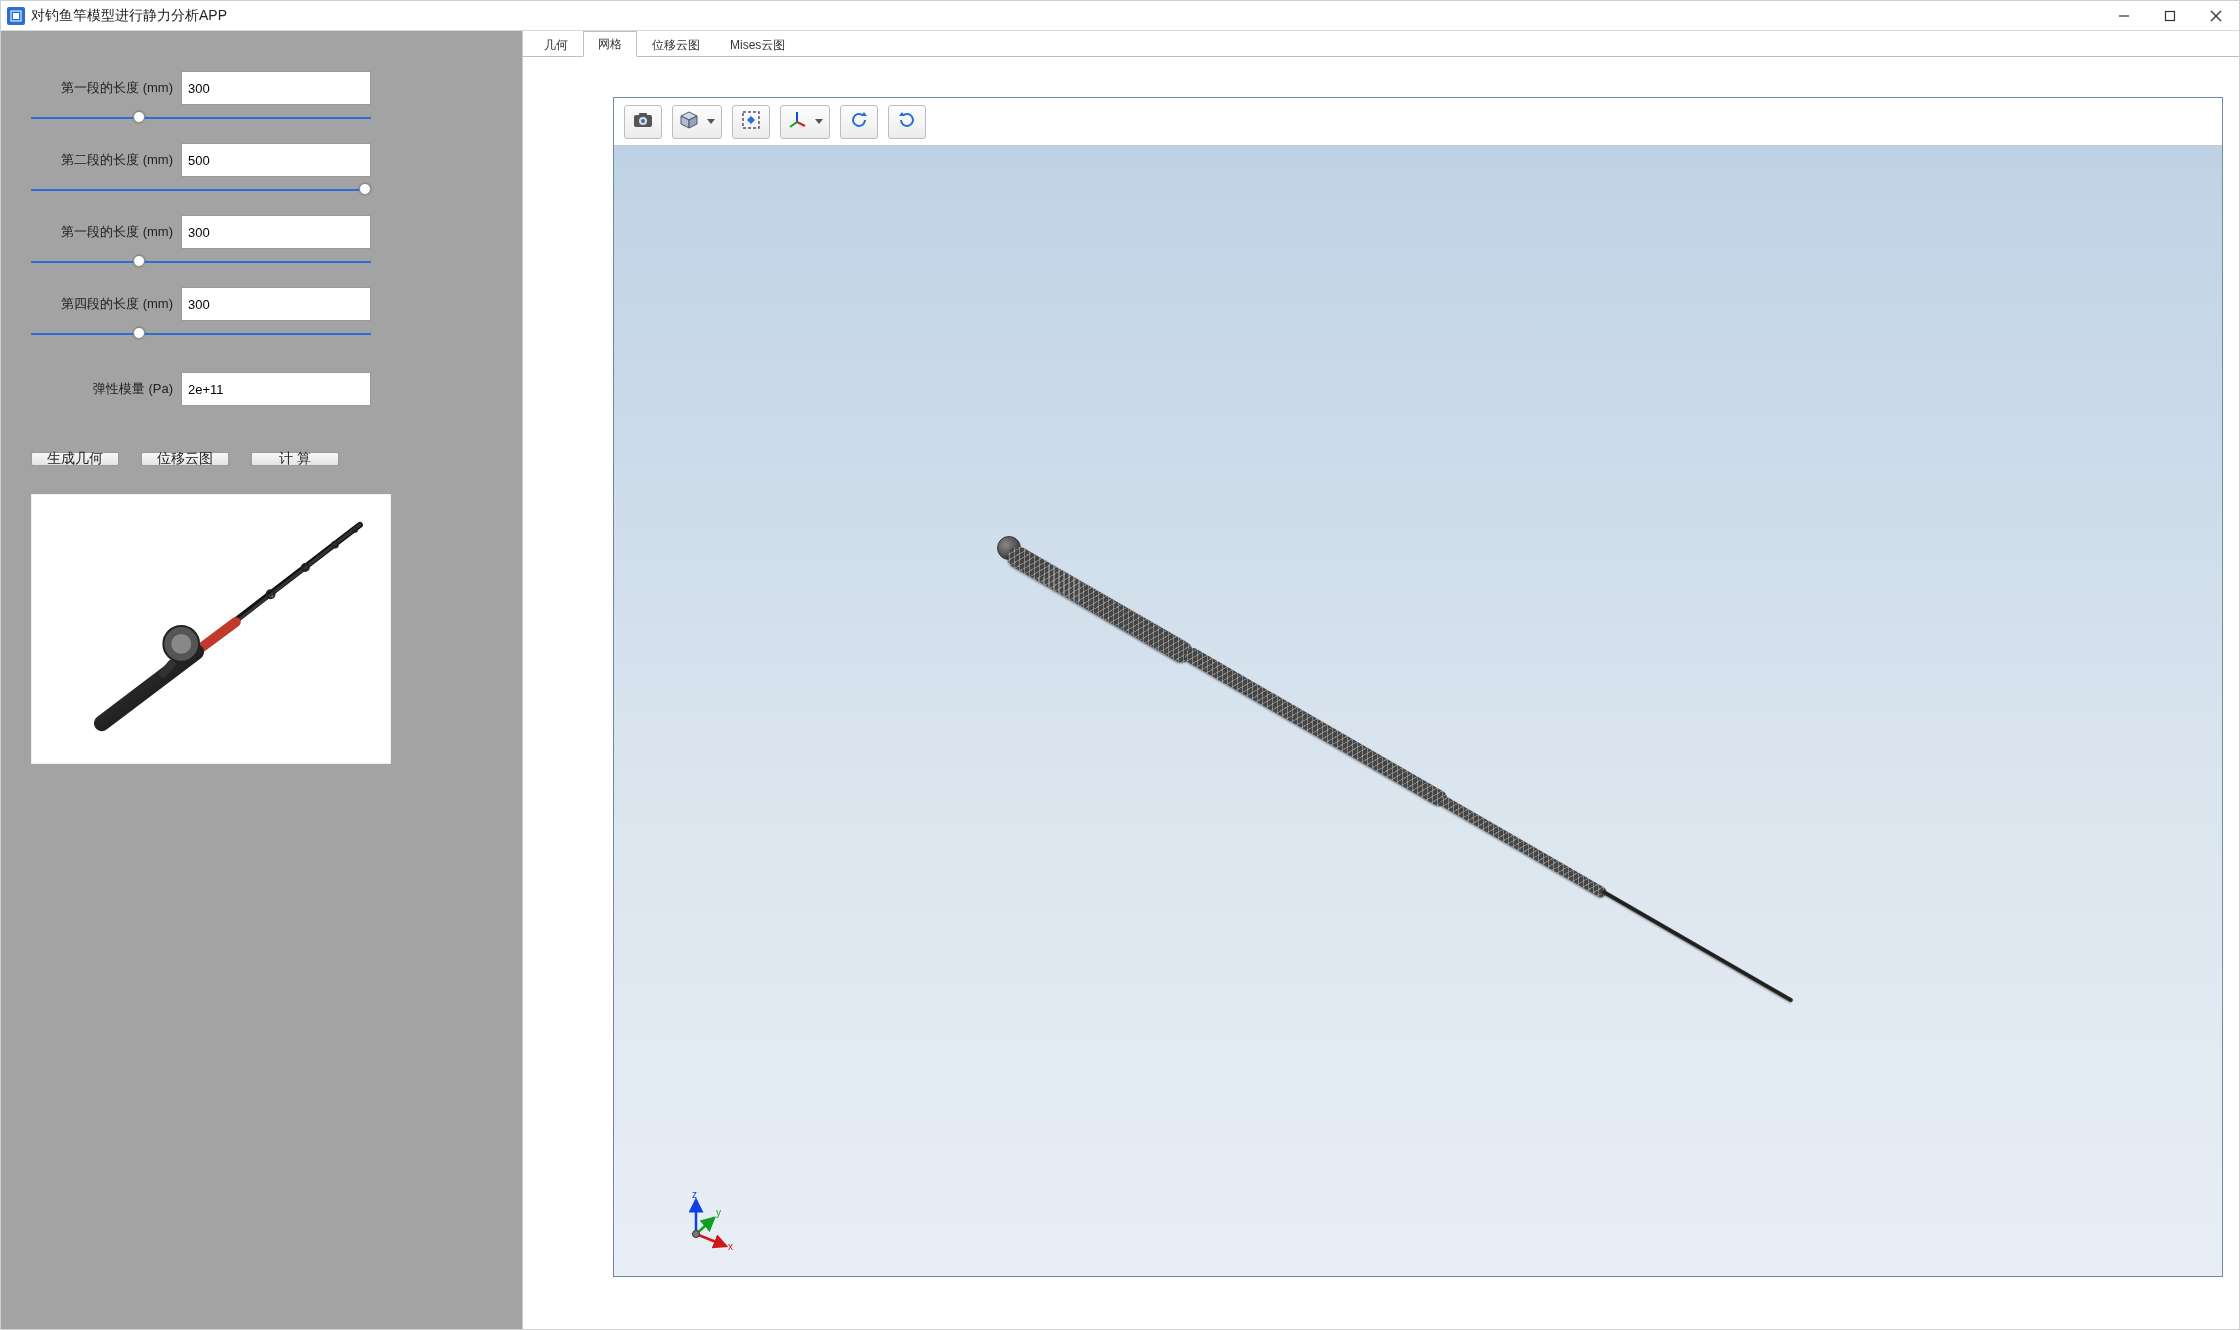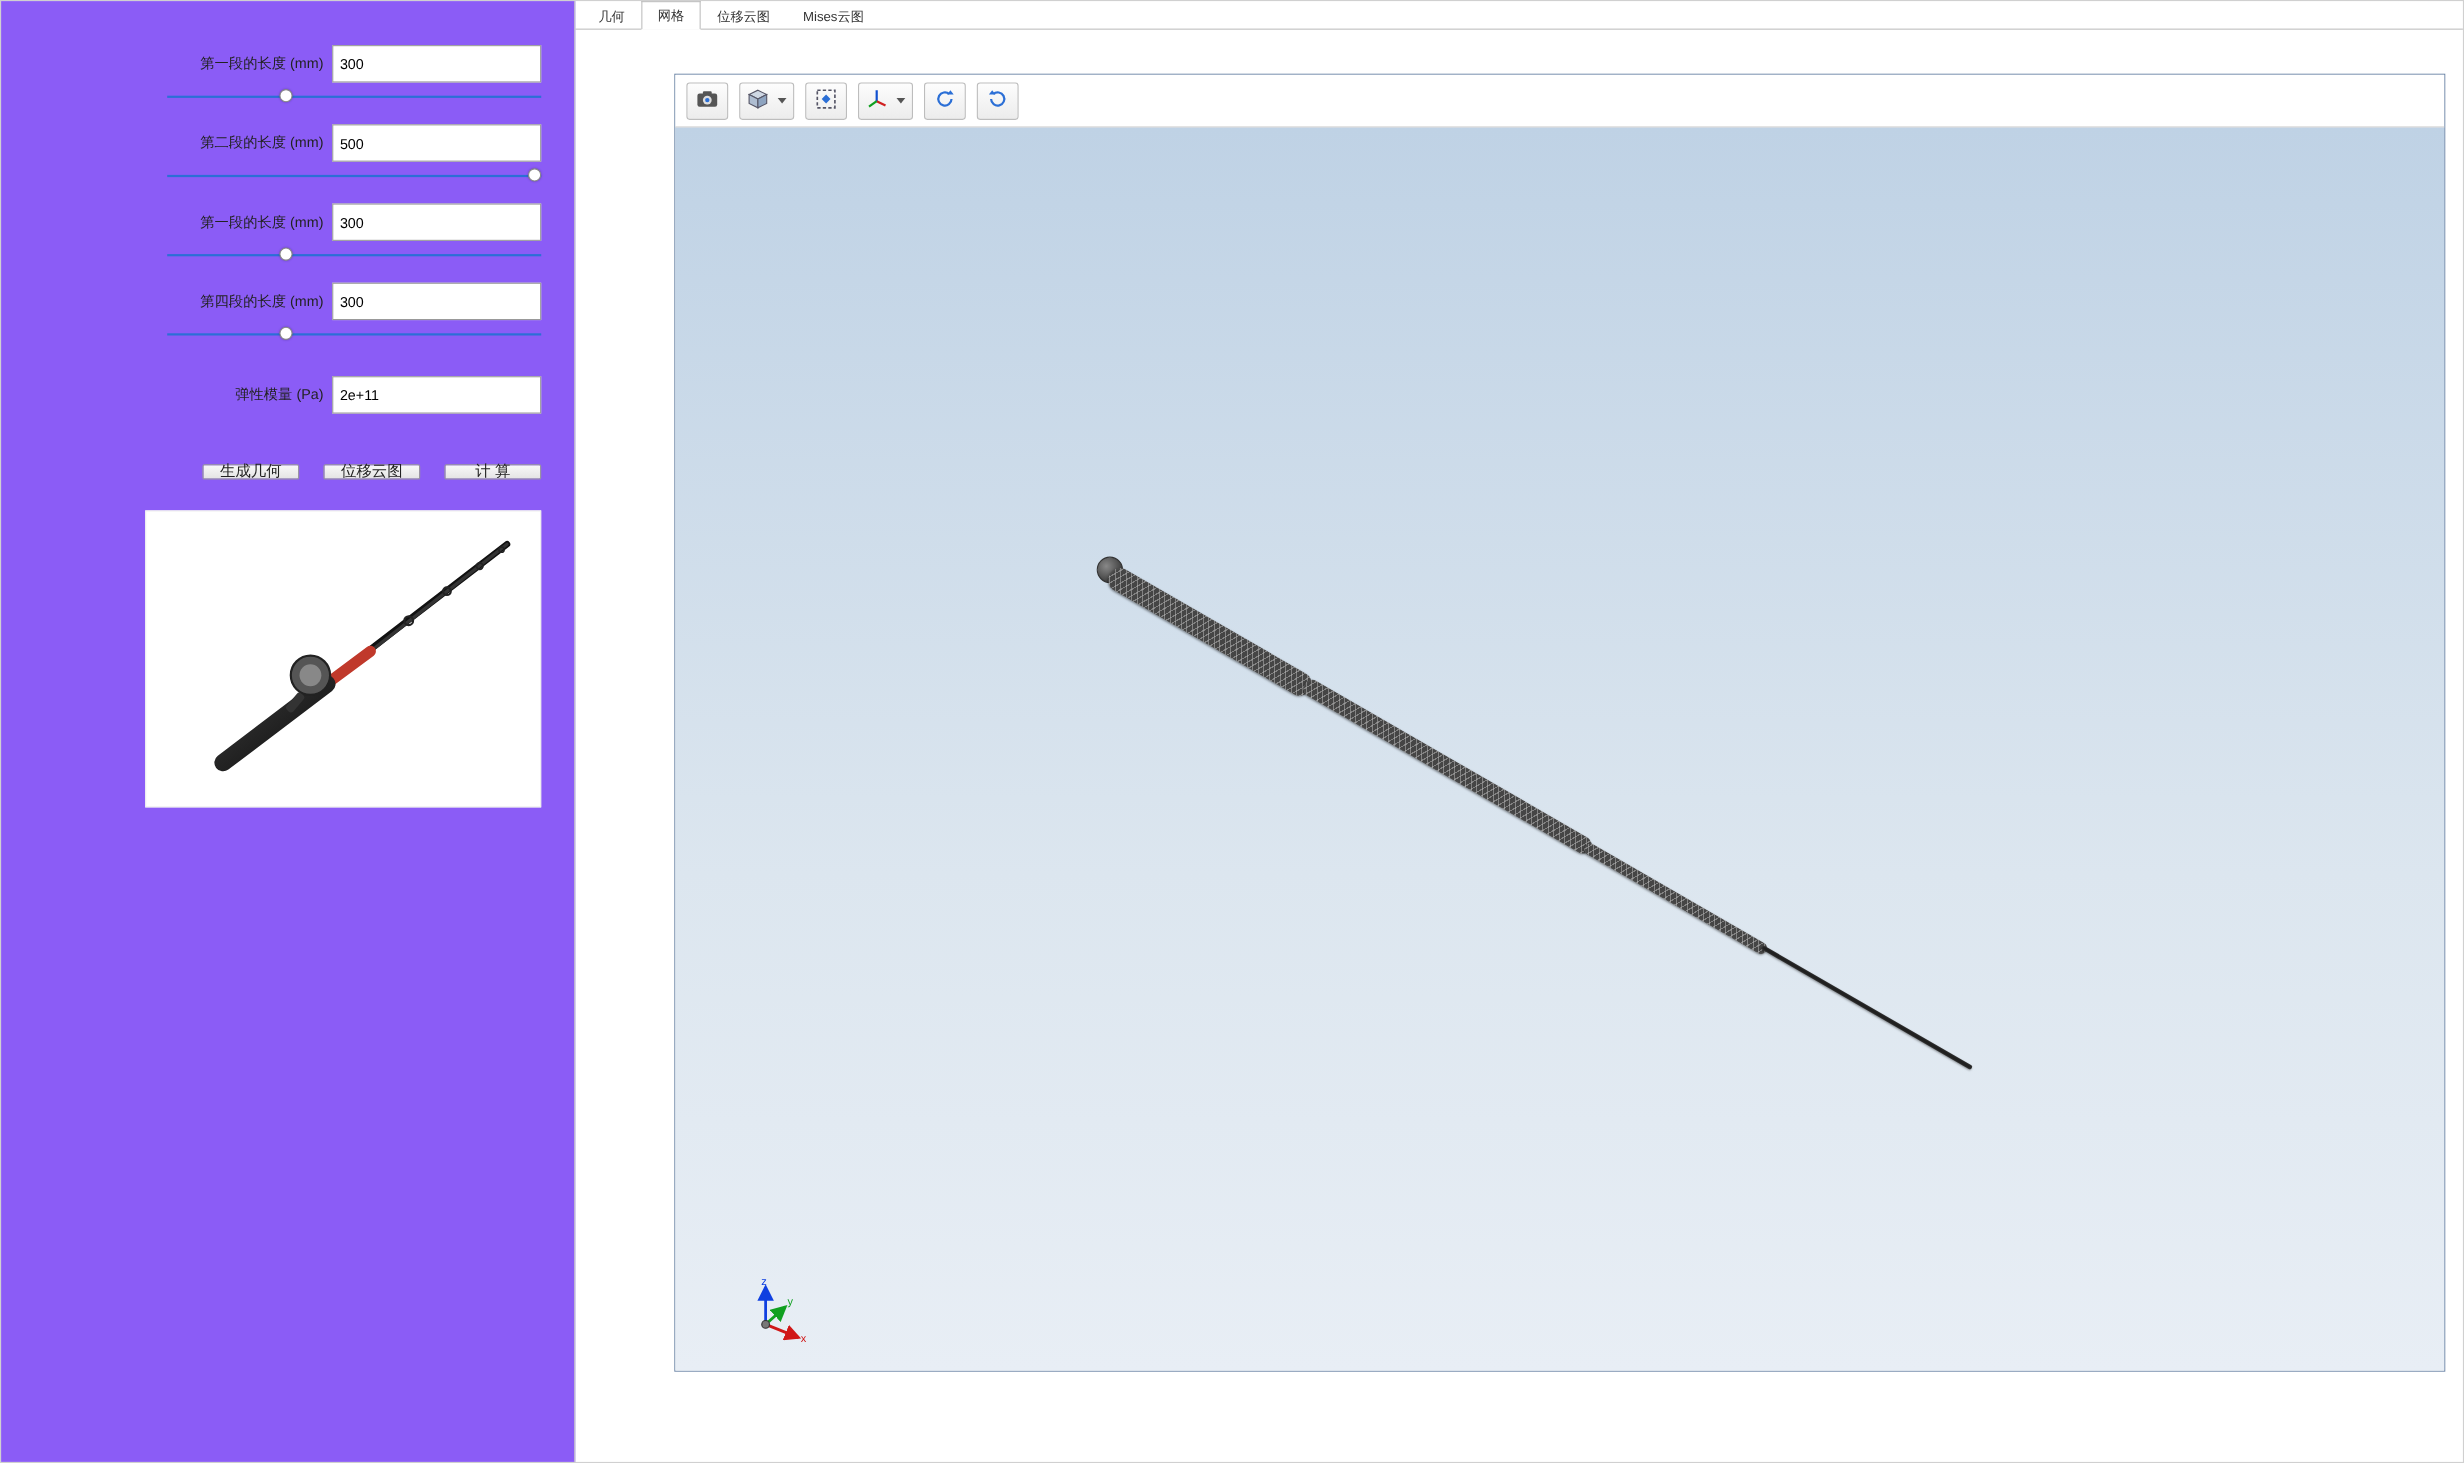--- a/index.html
+++ b/index.html
@@ -11,21 +11,21 @@
   .titlebar-icon { width: 18px; height: 18px; margin: 0 6px; background: #2b6fd6; border-radius: 2px; display:flex; align-items:center; justify-content:center;}
   .titlebar-icon svg { width: 12px; height: 12px; }
   .titlebar-title { font-size: 14px; color: #222; }
   .titlebar-spacer { flex: 1; }
   .winbtn { width: 46px; height: 30px; display: flex; align-items: center; justify-content: center; color: #333; }
   
   
   .body { flex: 1; display: flex; min-height: 0; }
   
   
-  .sidebar { width: 522px; border-right: 1px solid #c9c9c9; background: #8b5cf6; padding: 40px 30px 20px 30px; display:flex; flex-direction:column; align-items:flex-end;}
+  .sidebar { width: 522px; border-right: 1px solid #c9c9c9; background: #a3a3a3; padding: 40px 30px 20px 30px; display:flex; flex-direction:column; align-items:flex-start;}
   .param-block { width: 340px; }
   .param-row { display: flex; align-items: center; margin-bottom: 6px; margin-top: 18px;}
   .param-row:first-child { margin-top: 0;}
   .param-label { width: 160px; text-align: right; font-size: 13px; color: #222; padding-right: 8px;}
   .param-input { flex:1; height: 34px; border: 1px solid #999; padding: 2px 6px; font-size: 13px; background:#fff;}
   .slider-wrap { position: relative; height: 14px; margin: 2px 0 14px 0;}
   .slider-track { position:absolute; left:0; right:0; top:6px; height:2px; background:#2b6fd6;}
   .slider-thumb { position:absolute; top:0; width:12px; height:12px; border-radius:50%; background:#fff; border:1px solid #888; box-shadow: 0 0 2px rgba(0,0,0,.3);}
   
   .btn-row { display:flex; gap:22px; margin-top: 40px; justify-content:center;}
@@ -55,20 +55,46 @@
   .triad svg { width:60px; height:60px; overflow:visible;}
   
   
   .ref-image svg { width:100%; height:100%; }
 </style>
 </head>
 <body>
 
 <div class="window">
 
+  <div class="titlebar">
+    <div class="titlebar-icon">
+      <svg viewBox="0 0 12 12">
+          <rect x="1" y="1" width="10" height="10" fill="none" stroke="#fff" stroke-width="1"></rect>
+          <rect x="3" y="3" width="6" height="6" fill="#fff"></rect>
+        </svg>
+    </div>
+    <div class="titlebar-title">对钓鱼竿模型进行静力分析APP</div>
+    <div class="titlebar-spacer"></div>
+    <div class="winbtn">
+        <svg width="12" height="12">
+          <line x1="1" y1="6" x2="11" y2="6" stroke="#333" stroke-width="1.2"></line>
+        </svg>
+      </div>
+    <div class="winbtn">
+        <svg width="12" height="12">
+          <rect x="1.5" y="1.5" width="9" height="9" fill="none" stroke="#333" stroke-width="1.2"></rect>
+        </svg>
+      </div>
+    <div class="winbtn close">
+        <svg width="12" height="12">
+          <line x1="1" y1="1" x2="11" y2="11" stroke="currentColor" stroke-width="1.3"></line>
+          <line x1="11" y1="1" x2="1" y2="11" stroke="currentColor" stroke-width="1.3"></line>
+        </svg>
+      </div>
+  </div>
 
   <div class="body">
 
     <div class="sidebar">
       <div class="param-block">
 
         <div class="param-row">
           <span class="param-label"><span>第一段的长度</span>&nbsp;<span>(mm)</span></span>
           <input class="param-input" value="300" style="">
         </div>

